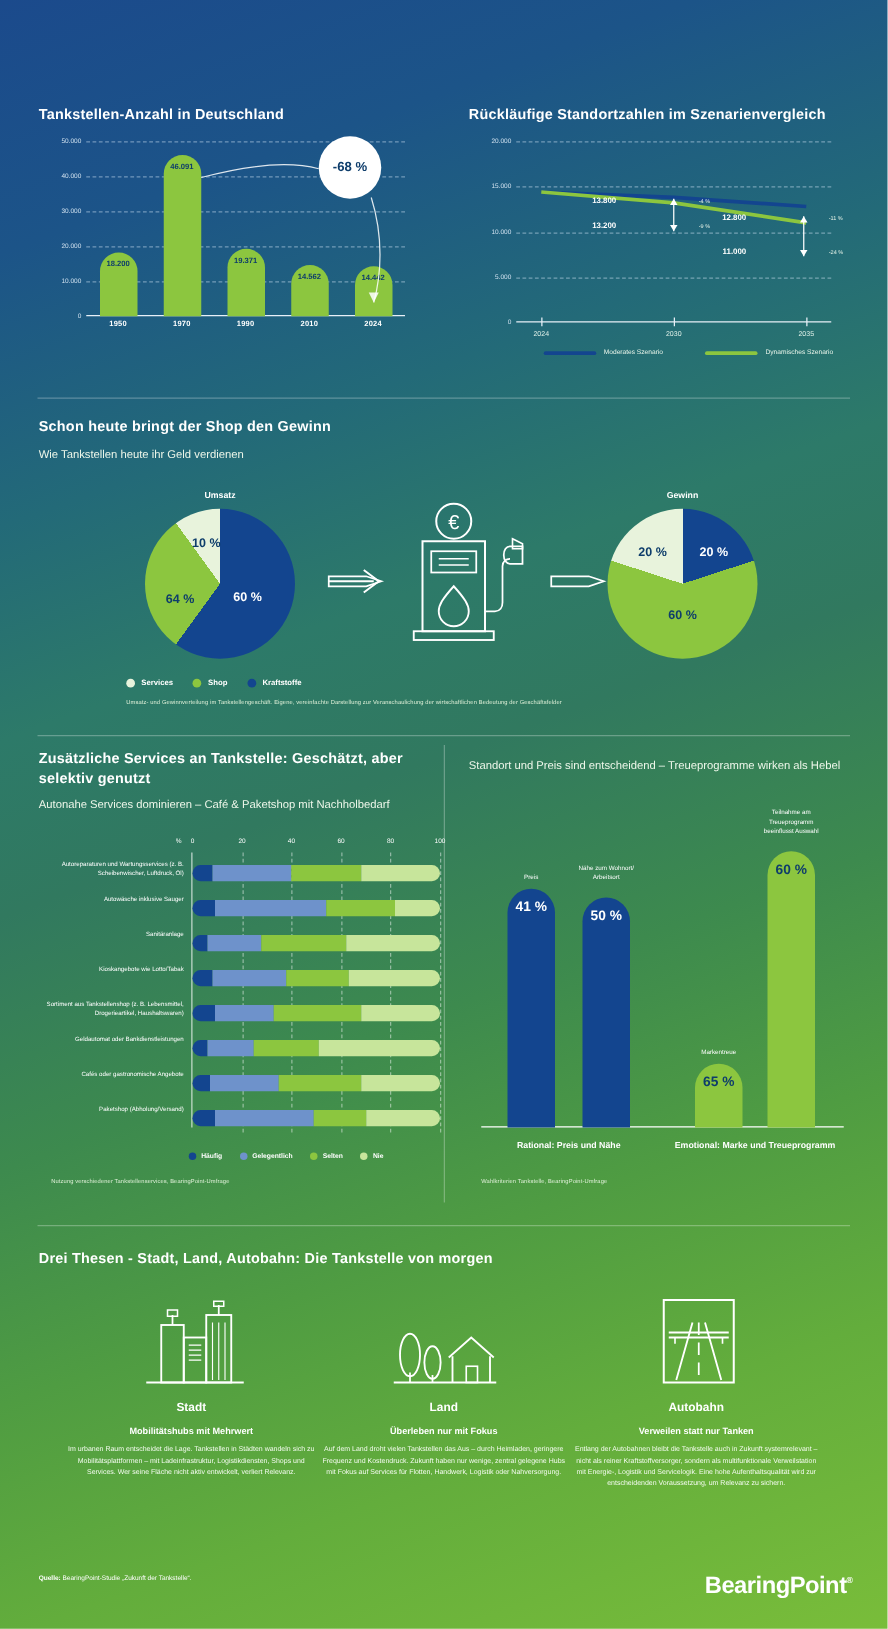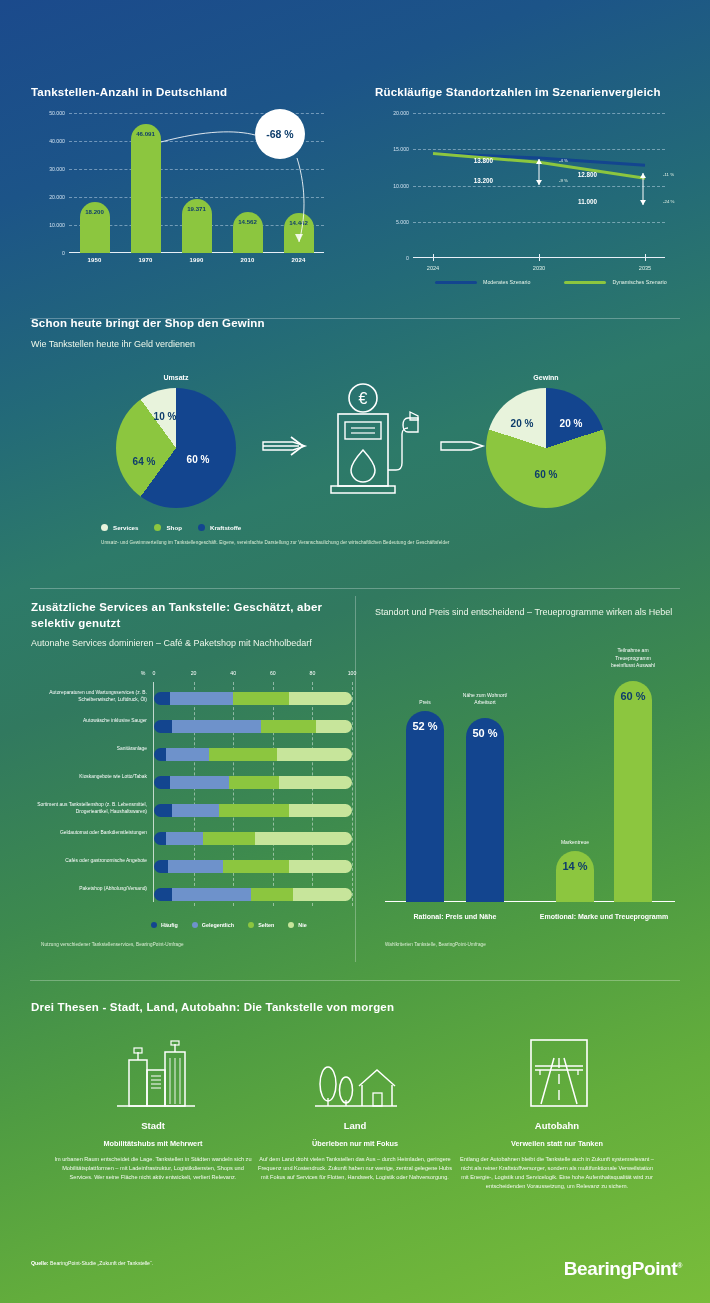--- a/index.html
+++ b/index.html
@@ -80,21 +80,21 @@
   .tick2 { position:absolute; bottom:-3px; width:1px; height:7px; background:#e8f0f8;}
   .pt-lab {
     position:absolute; font-size:6.3px; font-weight:bold; color:#fff; white-space:nowrap;
   }
   .pct-lab { position:absolute; font-size:4.4px; color:#eaf6ea; white-space:nowrap;}
   .leg2 { position:absolute; top:194px; left:60px; display:flex; gap:34px; font-size:5.3px;}
   .leg2 .it { display:flex; align-items:center; gap:6px; color:#e9f5ea;}
   .leg2 .sw { width:42px; height:3px; border-radius:2px;}
 
   
-  #pieSec { position:absolute; left:31px; top:316px; width:648px; height:240px;}
+  #pieSec { position:absolute; left:31px; top:335px; width:648px; height:240px;}
   .pie-title { position:absolute; font-size:7px; font-weight:bold; color:#fff;
     transform:translateX(-50%); }
   .pie { position:absolute; border-radius:50%; }
   .pie-lab { position:absolute; font-size:10px; font-weight:bold; color:#0e3d6b;
     transform:translate(-50%,-50%); white-space:nowrap;}
   .pie-lab.dark { color:#ffffff; }
   .pie-leg { position:absolute; display:flex; gap:16px; font-size:6.2px; font-weight:bold;}
   .pie-leg .it { display:flex; align-items:center; gap:5px;}
   .pie-leg .dot { width:7px; height:7px; border-radius:50%;}
 
@@ -395,29 +395,29 @@
         </div>
       </div>
     <div class="foot-note" style="position:absolute;left:10px;top:342px">Nutzung verschiedener Tankstellenservices, BearingPoint-Umfrage</div>
   </div>
 
   <div id="rbars">
     <div class="sec-sub">Standort und Preis sind entscheidend – Treueprogramme wirken als Hebel</div>
     <div id="rbPlot" style="position:absolute;left:10px;top:52px;width:290px;height:250px">
       <div style="position:absolute;left:0;right:0;bottom:0;height:1px;background:#fff"></div>
     <div class="rbar" style="left: 21px; width: 38px; height: 191.176px; background: rgb(19, 69, 143);">
-          <div class="pv" style="color: rgb(255, 255, 255);">52 %</div>
+          <div class="pv" style="color: rgb(255, 255, 255);">41 %</div>
         </div>
         <div class="rbar-cap" style="left: 40px; width: 60px; top: 46.8235px;">Preis</div>
         <div class="rbar" style="left: 81px; width: 38px; height: 183.824px; background: rgb(19, 69, 143);">
           <div class="pv" style="color: rgb(255, 255, 255);">50 %</div>
         </div>
         <div class="rbar-cap" style="left: 100px; width: 60px; top: 40.1765px;">Nähe zum Wohnort/ Arbeitsort</div>
         <div class="rbar" style="left: 171px; width: 38px; height: 51.4706px; background: rgb(140, 198, 63);">
-          <div class="pv" style="color: rgb(14, 61, 107);">14 %</div>
+          <div class="pv" style="color: rgb(14, 61, 107);">65 %</div>
         </div>
         <div class="rbar-cap" style="left: 190px; width: 60px; top: 186.529px;">Markentreue</div>
         <div class="rbar" style="left: 229px; width: 38px; height: 220.588px; background: rgb(140, 198, 63);">
           <div class="pv" style="color: rgb(14, 61, 107);">60 %</div>
         </div>
         <div class="rbar-cap" style="left: 248px; width: 60px; top: -4.58824px;">Teilnahme am Treueprogramm beeinflusst Auswahl</div>
       </div>
     <div class="foot-note" style="position:absolute;left:10px;top:342px">Wahlkriterien Tankstelle, BearingPoint-Umfrage</div>
   <div class="rgrp" style="left: 80px; top: 312px; width: 160px;">Rational: Preis und Nähe</div>
       <div class="rgrp" style="left: 229px; top: 312px; width: 140px;">Emotional: Marke und Treueprogramm</div>

